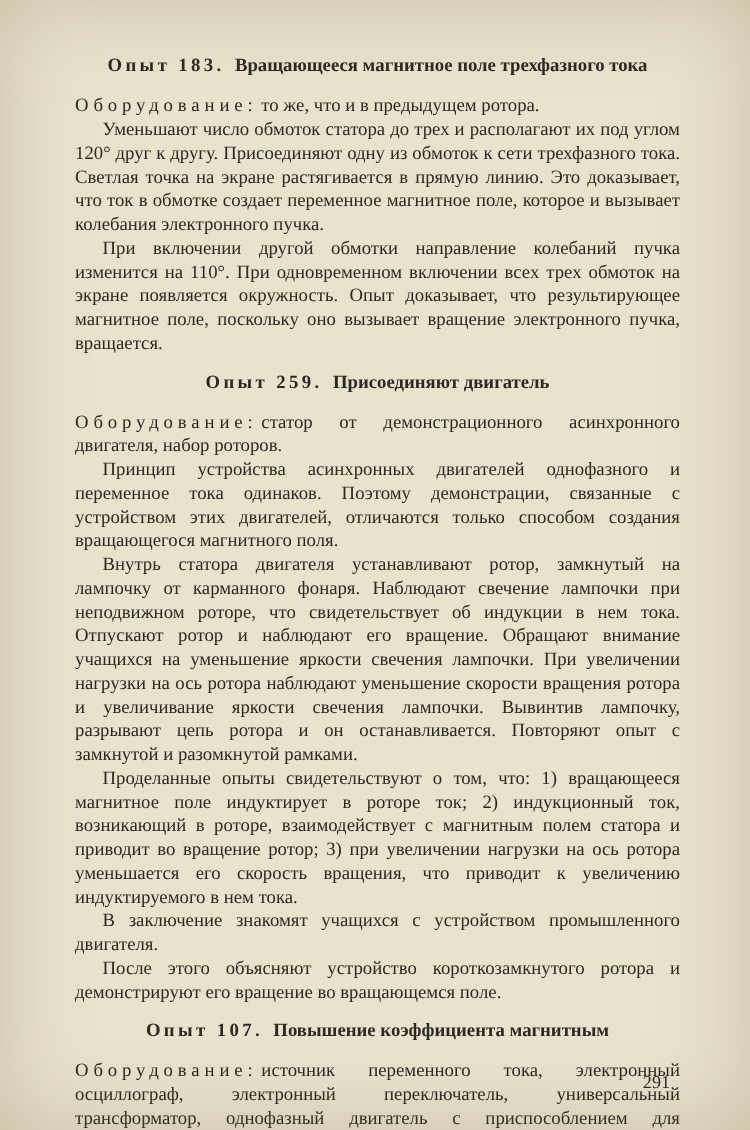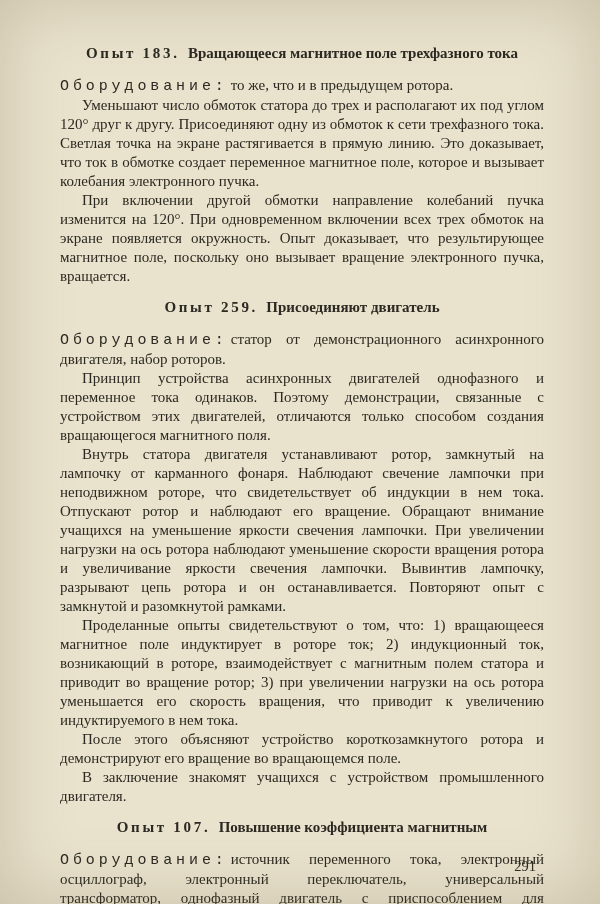--- a/index.html
+++ b/index.html
@@ -36,21 +36,21 @@
   }
   h2.heading.mid { padding: 12px 0 13px 0; }
   .hlabel { letter-spacing: 0.18em; margin-right: 0.55em; }
   p {
     margin: 0;
     font-size: 15px;
     line-height: 19px;
     text-align: justify;
   }
   p.indent { text-indent: 22px; }
-  .equip-term { letter-spacing: 0.26em; margin-right: 0.2em; font-family: Liberation Mono, monospace; }
+  .equip-term { letter-spacing: 0.26em; margin-right: 0.2em; }
   .page-number {
     position: absolute;
     top: 858px;
     right: 64px;
     font-size: 14.5px;
     color: #2b2921;
   }
 </style>
 </head>
 <body>
@@ -60,35 +60,35 @@
 <div class="page">
 
   <section>
     <h2 class="heading">
       <span class="hlabel">Опыт 183.</span><span>Вращающееся магнитное поле трехфазного тока</span>
     </h2>
     <p class="equip">
       <span class="equip-term">Оборудование:</span><span>то же, что и в предыдущем ротора.</span>
     </p>
     <p class="indent">Уменьшают число обмоток статора до трех и располагают их под углом 120° друг к другу. Присоединяют одну из обмоток к сети трехфазного тока. Светлая точка на экране растягивается в прямую линию. Это доказывает, что ток в обмотке создает переменное магнитное поле, которое и вызывает колебания электронного пучка.</p>
-    <p class="indent">При включении другой обмотки направление колебаний пучка изменится на 120°. При одновременном включении всех трех обмоток на экране появляется окружность. Опыт доказывает, что результирующее магнитное поле, поскольку оно вызывает вращение электронного пучка, вращается.</p>
+    <p class="indent">При включении другой обмотки направление колебаний пучка изменится на 110°. При одновременном включении всех трех обмоток на экране появляется окружность. Опыт доказывает, что результирующее магнитное поле, поскольку оно вызывает вращение электронного пучка, вращается.</p>
   </section>
 
   <section>
     <h2 class="heading mid">
       <span class="hlabel">Опыт 259.</span><span>Присоединяют двигатель</span>
     </h2>
     <p class="equip">
       <span class="equip-term">Оборудование:</span><span>статор от демонстрационного асинхронного двигателя, набор роторов.</span>
     </p>
     <p class="indent">Принцип устройства асинхронных двигателей однофазного и переменное тока одинаков. Поэтому демонстрации, связанные с устройством этих двигателей, отличаются только способом создания вращающегося магнитного поля.</p>
     <p class="indent">Внутрь статора двигателя устанавливают ротор, замкнутый на лампочку от карманного фонаря. Наблюдают свечение лампочки при неподвижном роторе, что свидетельствует об индукции в нем тока. Отпускают ротор и наблюдают его вращение. Обращают внимание учащихся на уменьшение яркости свечения лампочки. При увеличении нагрузки на ось ротора наблюдают уменьшение скорости вращения ротора и увеличивание яркости свечения лампочки. Вывинтив лампочку, разрывают цепь ротора и он останавливается. Повторяют опыт с замкнутой и разомкнутой рамками.</p>
     <p class="indent">Проделанные опыты свидетельствуют о том, что: 1) вращающееся магнитное поле индуктирует в роторе ток; 2) индукционный ток, возникающий в роторе, взаимодействует с магнитным полем статора и приводит во вращение ротор; 3) при увеличении нагрузки на ось ротора уменьшается его скорость вращения, что приводит к увеличению индуктируемого в нем тока.</p>
+    <p class="indent">В заключение знакомят учащихся с устройством промышленного двигателя.</p>
     <p class="indent">После этого объясняют устройство короткозамкнутого ротора и демонстрируют его вращение во вращающемся поле.</p>
-    <p class="indent">В заключение знакомят учащихся с устройством промышленного двигателя.</p>
   </section>
 
   <section>
     <h2 class="heading mid">
       <span class="hlabel">Опыт 107.</span><span>Повышение коэффициента магнитным</span>
     </h2>
     <p class="equip">
       <span class="equip-term">Оборудование:</span><span>источник переменного тока, электронный осциллограф, электронный переключатель, универсальный трансформатор, однофазный двигатель с приспособлением для торможения, ламповый реостат, реостат, амперметр.</span>
     </p>
   </section>

